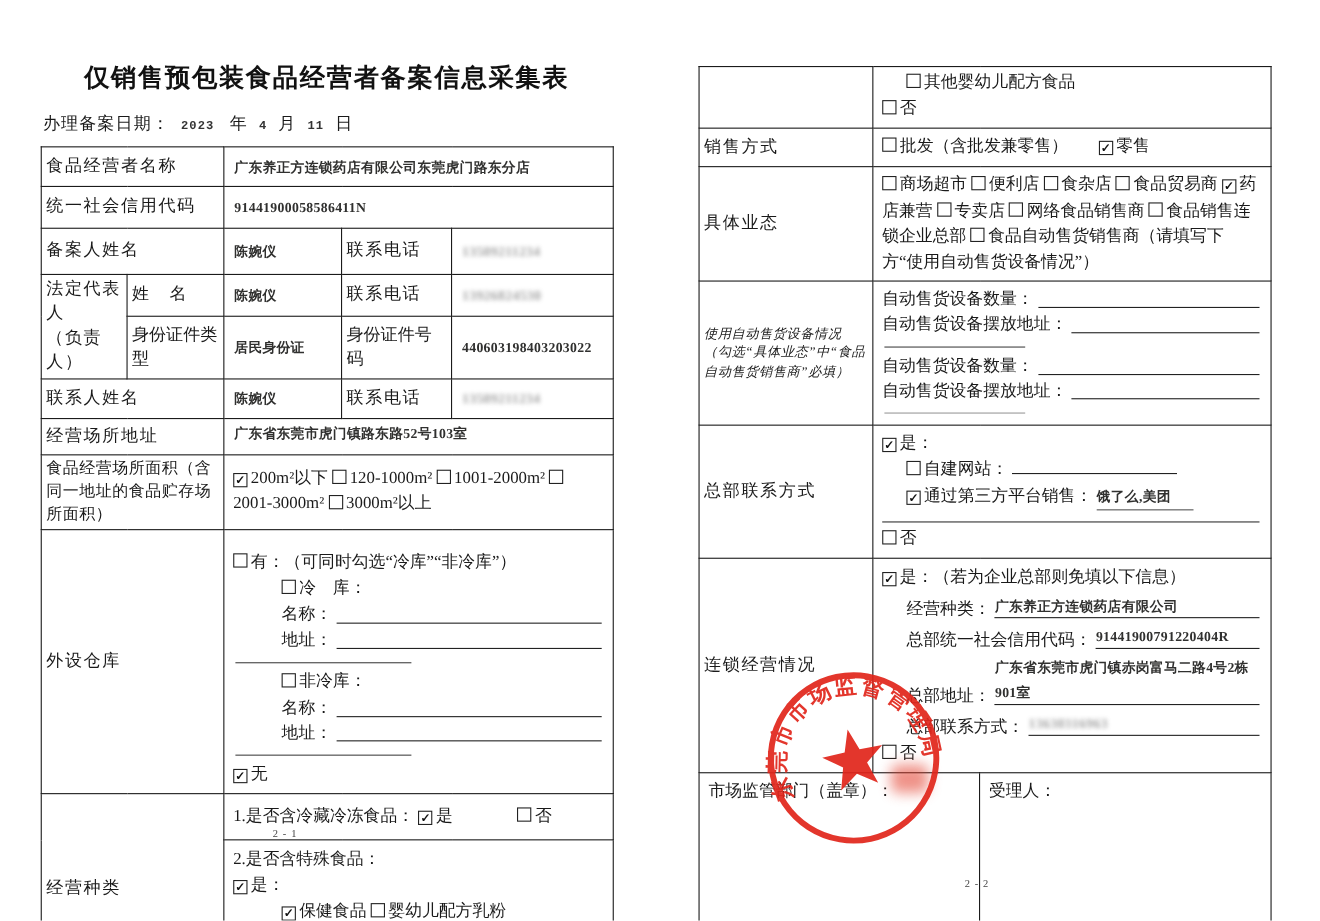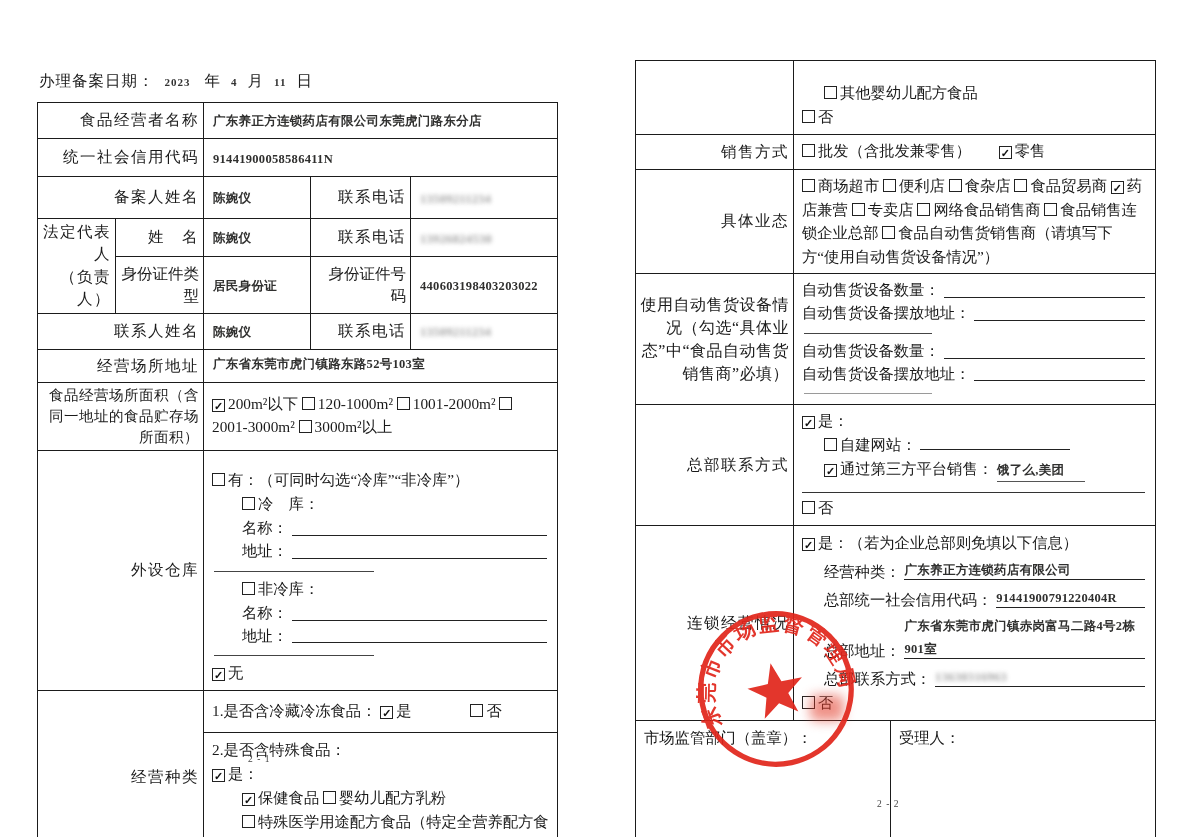--- a/index.html
+++ b/index.html
@@ -3,32 +3,32 @@
 <meta charset="utf-8">
 <style>
   html,body{margin:0;padding:0;}
   body{font-family:"Liberation Serif","DejaVu Serif",serif;background:#ffffff;}
   .canvas{position:relative;width:1200px;height:837px;background:#fff;overflow:hidden;}
   .page{position:absolute;width:520px;}
   .p1{left:37px;top:55px;}
   .p2{left:635px;top:60px;}
   .title{font-size:23px;font-weight:bold;text-align:center;letter-spacing:1.5px;color:#111;}
   .dateline{margin:16px 0 10px 2px;font-size:15.5px;color:#1a1a1a;letter-spacing:1px;}
-  .dateline .num{font-size:11px;font-weight:bold;letter-spacing:1px;color:#333;}
+  .dateline .num{font-size:11px;font-weight:bold;letter-spacing:1px;color:#333;font-family:Liberation Mono, monospace;}
   .dateline .gap-a{margin:0 14px 0 10px;}
   .dateline .gap-b{margin:0 10px;}
   table{border-collapse:collapse;table-layout:fixed;width:520px;}
   td{border:1.6px solid #1b1b1b;padding:2px 8px;vertical-align:middle;color:#1a1a1a;overflow:hidden;}
-  .lbl{text-align:right;font-size:15.5px;letter-spacing:1.5px;line-height:1.45;padding:2px 4px;}
+  .lbl{text-align:left;font-size:15.5px;letter-spacing:1.5px;line-height:1.45;padding:2px 4px;}
   .valcell{padding-left:9px;}
   .val{font-size:12.5px;font-weight:600;color:#30302f;letter-spacing:.3px;}
   .blurred{filter:blur(2.1px);opacity:.8;color:#8c8c8c;}
   .content{font-size:15.3px;line-height:1.5;padding:4px 8px;}
   .line{margin:1px 0;}
-  .ind1{margin-left:30px;}
+  .ind1{margin-left:44px;}
   .ind2{margin-left:22px;}
   .ci{white-space:normal;}
   .cb{display:inline-block;width:13px;height:13px;border:1.6px solid #222;margin-right:3px;vertical-align:-1px;text-align:center;line-height:12px;font-size:11px;font-weight:bold;color:#111;background:#fff;box-sizing:border-box;}
   .fieldline{display:flex;align-items:flex-end;}
   .fieldline .fl{flex:1;border-bottom:1.6px solid #222;margin:0 2px 4px 4px;min-height:1em;}
   .fl .val{position:relative;top:2px;}
   .sline{border-top:1.6px solid #444;width:160px;margin:8px 0 6px 2px;}
   .sline.short{width:128px;}
   .sline.gray{border-top-color:#9a9a9a;}
   .ul-inline{display:inline-block;border-bottom:1.6px solid #222;min-width:150px;margin-left:4px;}
@@ -39,20 +39,21 @@
   .pn2{left:877px;top:799px;}
   .stamp{position:absolute;left:58px;top:546px;width:166px;height:166px;transform:rotate(-12deg);opacity:.92;pointer-events:none;}
   .stamp-blur{position:absolute;left:175px;top:635px;width:34px;height:26px;background:#e23a28;border-radius:6px;filter:blur(6px);opacity:.55;}
 </style>
 </head>
 <body>
 
 <div class="canvas">
 
   <div class="page p1">
+    <div class="title">仅销售预包装食品经营者备案信息采集表</div>
     <div class="dateline">
       <span>办理备案日期：</span><span class="num gap-a">2023</span><span>年</span><span class="num gap-b">4</span><span>月</span><span class="num gap-b">11</span><span>日</span>
     </div>
 
     <table>
       <colgroup>
           <col style="width:78px">
           <col style="width:88px">
           <col style="width:107px">
           <col style="width:100px">
@@ -176,21 +177,21 @@
     <table>
       <colgroup>
           <col style="width:158px">
           <col style="width:97px">
           <col style="width:265px">
         </colgroup>
 
       <tbody>
           <tr style="height:43px">
         <td class="lbl"></td>
-        <td colspan="2" class="content" style="vertical-align:top;padding-top:20px;">
+        <td colspan="2" class="content" style="vertical-align:top;padding-top:2px;">
           <div class="line ind2"><span class="cb"></span><span>其他婴幼儿配方食品</span></div>
           <div class="line"><span class="cb"></span><span>否</span></div>
         </td>
       </tr>
 
       <tr style="height:35px">
         <td class="lbl">销售方式</td>
         <td colspan="2" class="content">
           <span class="ci"><span class="cb"></span><span>批发（含批发兼零售）</span></span>
           <span class="ci" style="margin-left:24px"><span class="cb checked">✓</span><span>零售</span></span>
@@ -206,21 +207,21 @@
           <span class="ci"><span class="cb"></span><span>食品贸易商</span></span>
           <span class="ci"><span class="cb checked">✓</span><span>药店兼营</span></span>
           <span class="ci"><span class="cb"></span><span>专卖店</span></span>
           <span class="ci"><span class="cb"></span><span>网络食品销售商</span></span>
           <span class="ci"><span class="cb"></span><span>食品销售连锁企业总部</span></span>
           <span class="ci"><span class="cb"></span><span>食品自动售货销售商（请填写下方“使用自动售货设备情况”）</span></span>
         </td>
       </tr>
 
       <tr style="height:117px">
-        <td class="lbl" style="font-size:16px;letter-spacing:.5px;">使用自动售货设备情况（勾选“具体业态”中“食品自动售货销售商”必填）</td>
+        <td class="lbl" style="font-size:12px;letter-spacing:.5px;font-style:italic;">使用自动售货设备情况（勾选“具体业态”中“食品自动售货销售商”必填）</td>
         <td colspan="2" class="content" style="vertical-align:top;padding-top:5px;">
           <div class="fieldline">
                 <span>自动售货设备数量：</span>
                 <span class="fl"></span>
               </div>
           <div class="fieldline">
                 <span>自动售货设备摆放地址：</span>
                 <span class="fl"></span>
               </div>
           <div class="sline short"></div>

